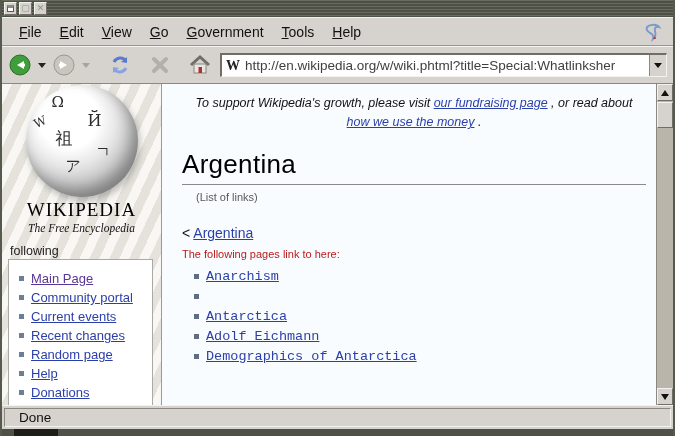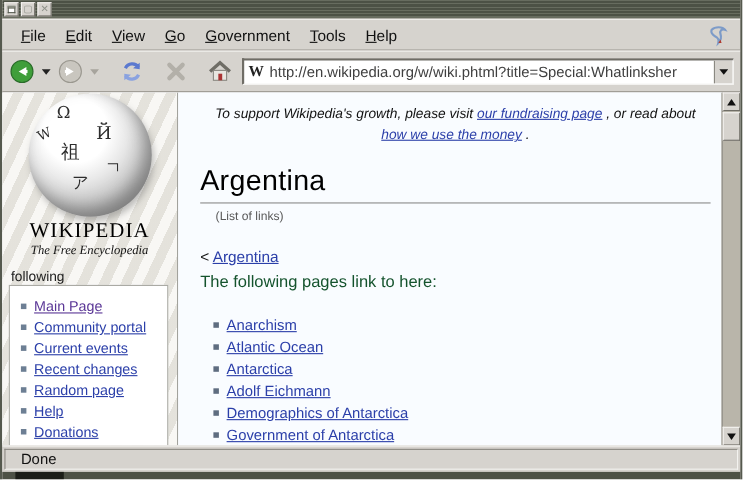--- a/index.html
+++ b/index.html
@@ -86,22 +86,22 @@
   a.wlink.visited { color:var(--visited-link); }
   
   .main { flex:1; overflow:hidden; padding:8px 10px 0 20px; background:var(--content-bg); }
   .notice { text-align:center; font-style:italic; font-size:12.5px; color:#111; line-height:1.55; margin-top:2px; }
   .notice a { color:var(--link); text-decoration:underline; cursor:pointer; }
   h1.page-title { font-size:26px; font-weight:normal; color:#000; margin-top:16px; letter-spacing:.3px; }
   .rule { border:none; border-top:1px solid #8a8a8a; margin:4px 0 6px 0; }
   .site-sub { font-size:14px; color:#111; }
   .list-note { font-size:11px; color:#595959; margin:3px 0 0 14px; }
   .backline { margin-top:22px; font-size:14px; color:#111; }
-  .lead { margin-top:7px; font-size:15px; color:#14532d; }
-  ul.link-list { list-style:none; margin-top:24px; }
+  .lead { margin-top:7px; font-size:11px; color:#b91c1c; }
+  ul.link-list { list-style:none; margin-top:10px;font-family:Liberation Mono, monospace; }
   ul.link-list li { display:flex; align-items:center; margin:0 0 7px 8px; height:13px; padding:0; }
   ul.link-list .sq-bullet { background:#5f6d80; }
   ul.link-list a.wlink { font-size:13.5px; }
   
   .scrollbar { flex:0 0 17px; width:17px; background:#b9b5aa; display:flex; flex-direction:column; border-left:1px solid #8a8881; }
   .sb-btn {
     height:17px; flex:0 0 17px; background:#d6d3ce;
     border-top:1px solid #f3f2ef; border-left:1px solid #f3f2ef;
     border-right:1px solid #6f6d66; border-bottom:1px solid #6f6d66;
     display:flex; align-items:center; justify-content:center;
@@ -264,37 +264,32 @@
       </div>
       <div class="lead">The following pages link to here:</div>
 
       <ul class="link-list">
         <li>
             <span class="sq-bullet"></span>
             <a class="wlink">Anarchism</a>
           </li>
         <li>
             <span class="sq-bullet"></span>
-            <a class="wlink">Atlantic Ocean</a>
           </li>
         <li>
             <span class="sq-bullet"></span>
             <a class="wlink">Antarctica</a>
           </li>
         <li>
             <span class="sq-bullet"></span>
             <a class="wlink">Adolf Eichmann</a>
           </li>
         <li>
             <span class="sq-bullet"></span>
             <a class="wlink">Demographics of Antarctica</a>
-          </li>
-        <li>
-            <span class="sq-bullet"></span>
-            <a class="wlink">Government of Antarctica</a>
           </li>
 
       </ul>
     </div>
 
     <div class="scrollbar">
       <div class="sb-btn sb-up"></div>
       <div class="sb-thumb"></div>
       <div class="sb-track"></div>
       <div class="sb-btn sb-down"></div>

